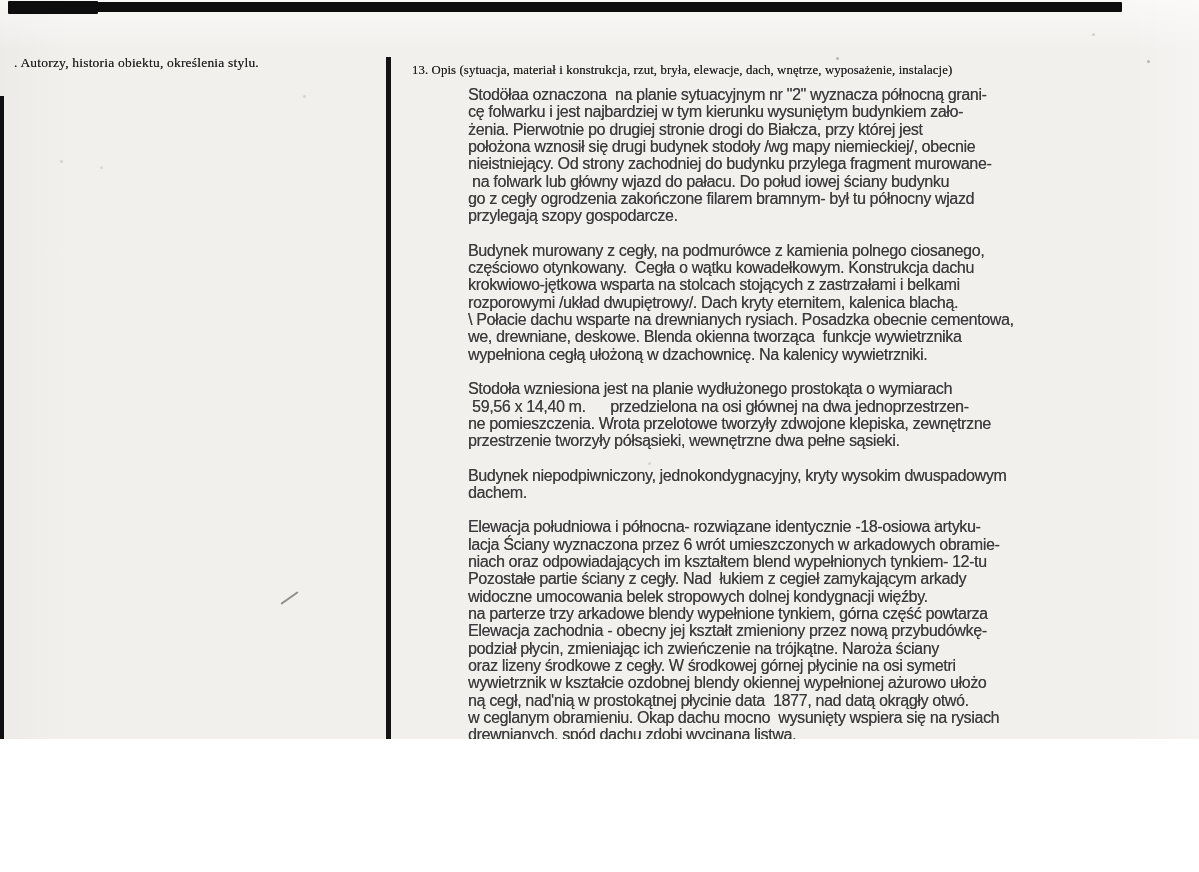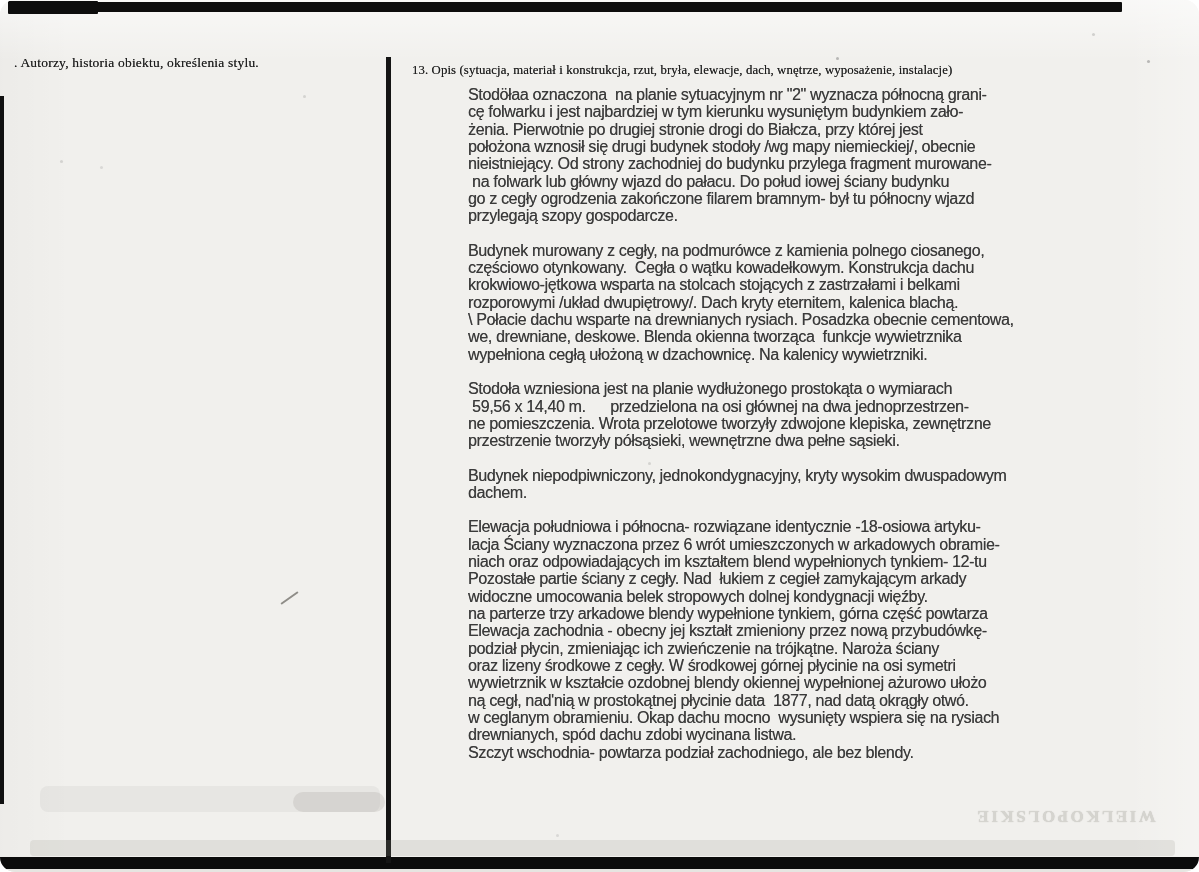--- a/index.html
+++ b/index.html
@@ -1,20 +1,19 @@
 <!DOCTYPE html>
 <html><head>
 <meta charset="utf-8">
 <style>
   html,body{margin:0;padding:0;background:#ffffff;}
   .page{
-    position:relative;width:1199px;height:872px;overflow:hidden;
+    position:relative;width:1199px;height:739px;overflow:hidden;
     background:#f1f0ed;
     font-family:"Liberation Sans",sans-serif;
-    border-radius:15px;
   }
   
   .paper-shade{position:absolute;left:0;top:0;width:100%;height:100%;pointer-events:none;
     background:
       linear-gradient(180deg, rgba(255,255,255,0.55) 0%, rgba(255,255,255,0) 7%),
       linear-gradient(90deg, rgba(0,0,0,0.02) 0%, rgba(0,0,0,0) 6%, rgba(0,0,0,0) 94%, rgba(255,255,255,0.25) 100%);
   }
   
   .top-bar{position:absolute;left:8px;top:2px;width:1114px;height:10px;background:#0d0d0d;border-radius:1px;}
   .top-bar-thick{position:absolute;left:8px;top:1px;width:90px;height:13px;background:#0d0d0d;border-radius:1px;}

